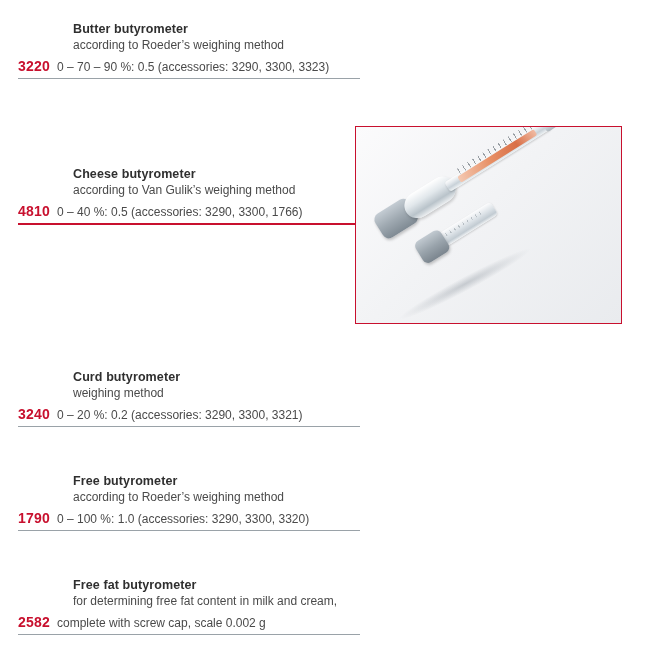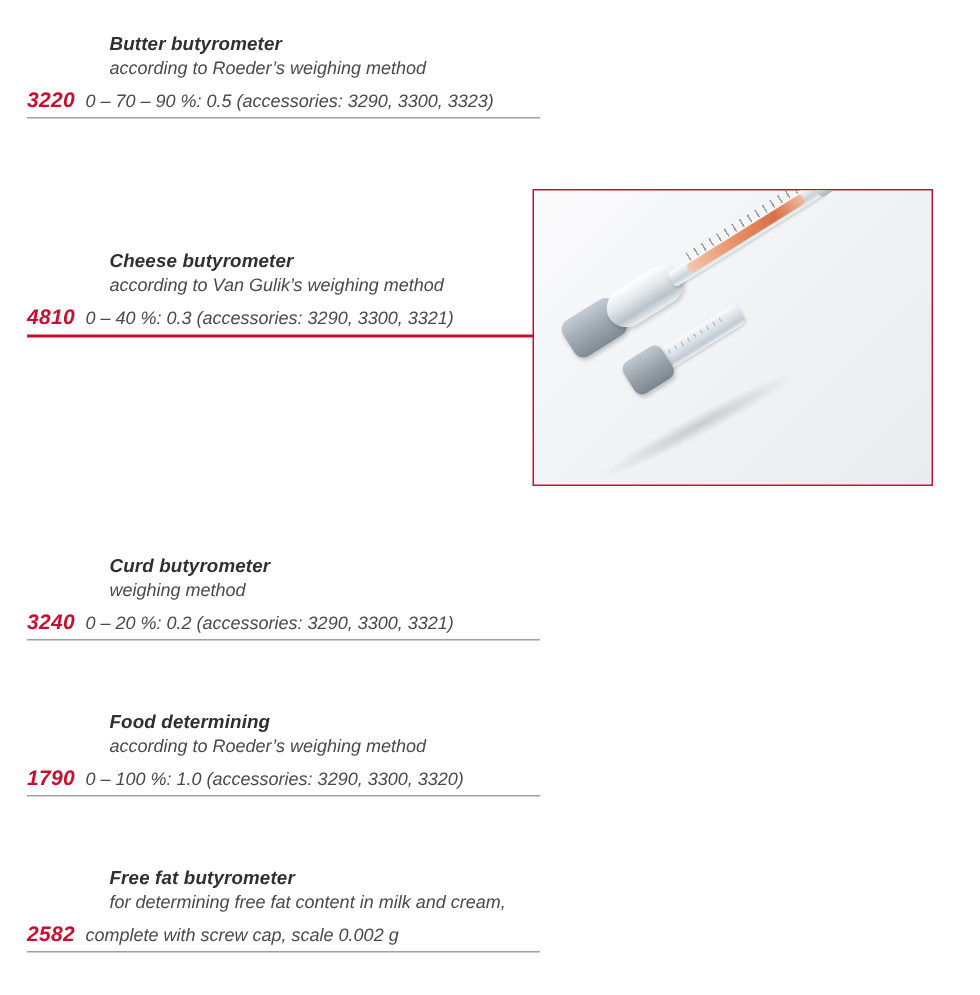--- a/index.html
+++ b/index.html
@@ -13,21 +13,20 @@
     font-family: "Liberation Sans", sans-serif;
     color: #3d3d3d;
     position: relative;
     overflow: hidden;
   }
 
   .page {
     position: relative;
     width: 570px;
     height: 663px;
-    font-style: italic;
   }
 
   
   .entry {
     position: absolute;
     left: 0;
     width: 360px;
   }
 
   .entry .title {
@@ -229,34 +228,34 @@
     <div class="subtitle">according to Roeder’s weighing method</div>
     <div class="code">3220</div>
     <div class="spec">0 – 70 – 90 %: 0.5 (accessories: 3290, 3300, 3323)</div>
     <div class="rule"></div>
   </div>
 
   <div class="entry highlight" style="top:167px;">
     <div class="title">Cheese butyrometer</div>
     <div class="subtitle">according to Van Gulik’s weighing method</div>
     <div class="code">4810</div>
-    <div class="spec">0 – 40 %: 0.3 (accessories: 3290, 3300, 3321)</div>
+    <div class="spec">0 – 40 %: 0.5 (accessories: 3290, 3300, 1766)</div>
     <div class="rule"></div>
   </div>
 
   <div class="entry" style="top:370px;">
     <div class="title">Curd butyrometer</div>
     <div class="subtitle">weighing method</div>
     <div class="code">3240</div>
     <div class="spec">0 – 20 %: 0.2 (accessories: 3290, 3300, 3321)</div>
     <div class="rule"></div>
   </div>
 
   <div class="entry" style="top:474px;">
-    <div class="title">Food determining</div>
+    <div class="title">Free butyrometer</div>
     <div class="subtitle">according to Roeder’s weighing method</div>
     <div class="code">1790</div>
     <div class="spec">0 – 100 %: 1.0 (accessories: 3290, 3300, 3320)</div>
     <div class="rule"></div>
   </div>
 
   <div class="entry" style="top:578px;">
     <div class="title">Free fat butyrometer</div>
     <div class="subtitle">for determining free fat content in milk and cream,</div>
     <div class="code">2582</div>

